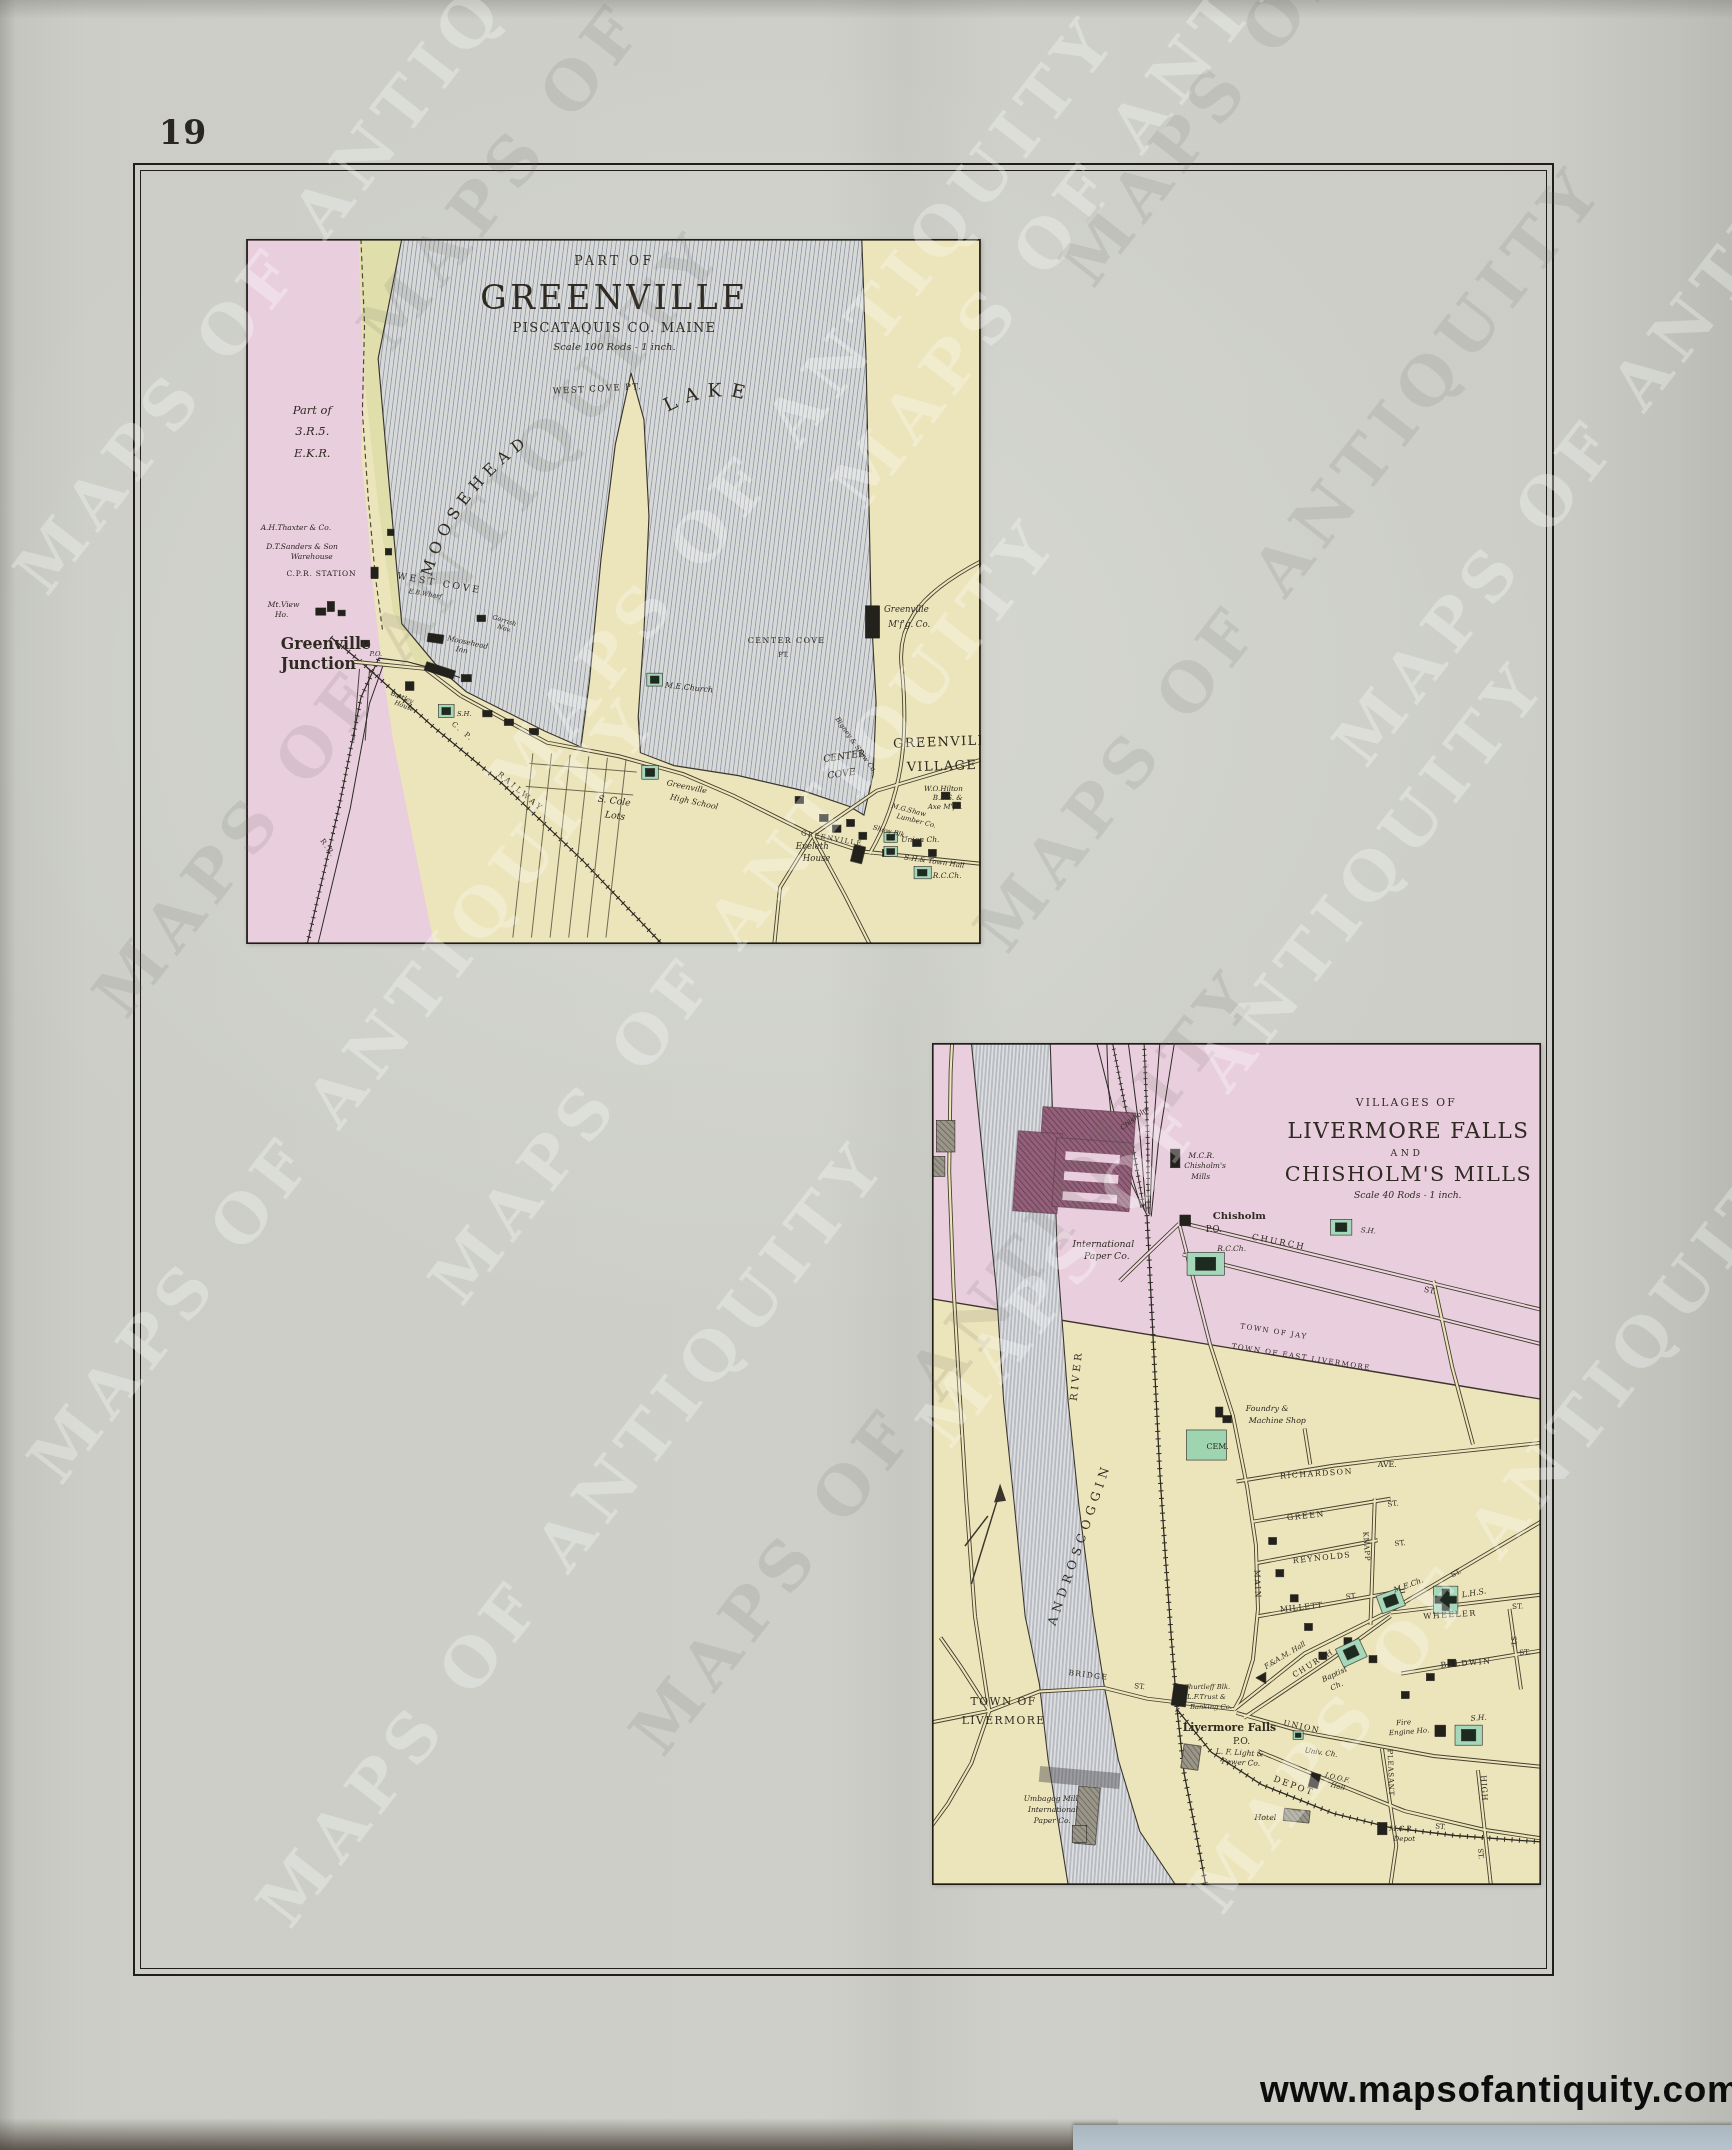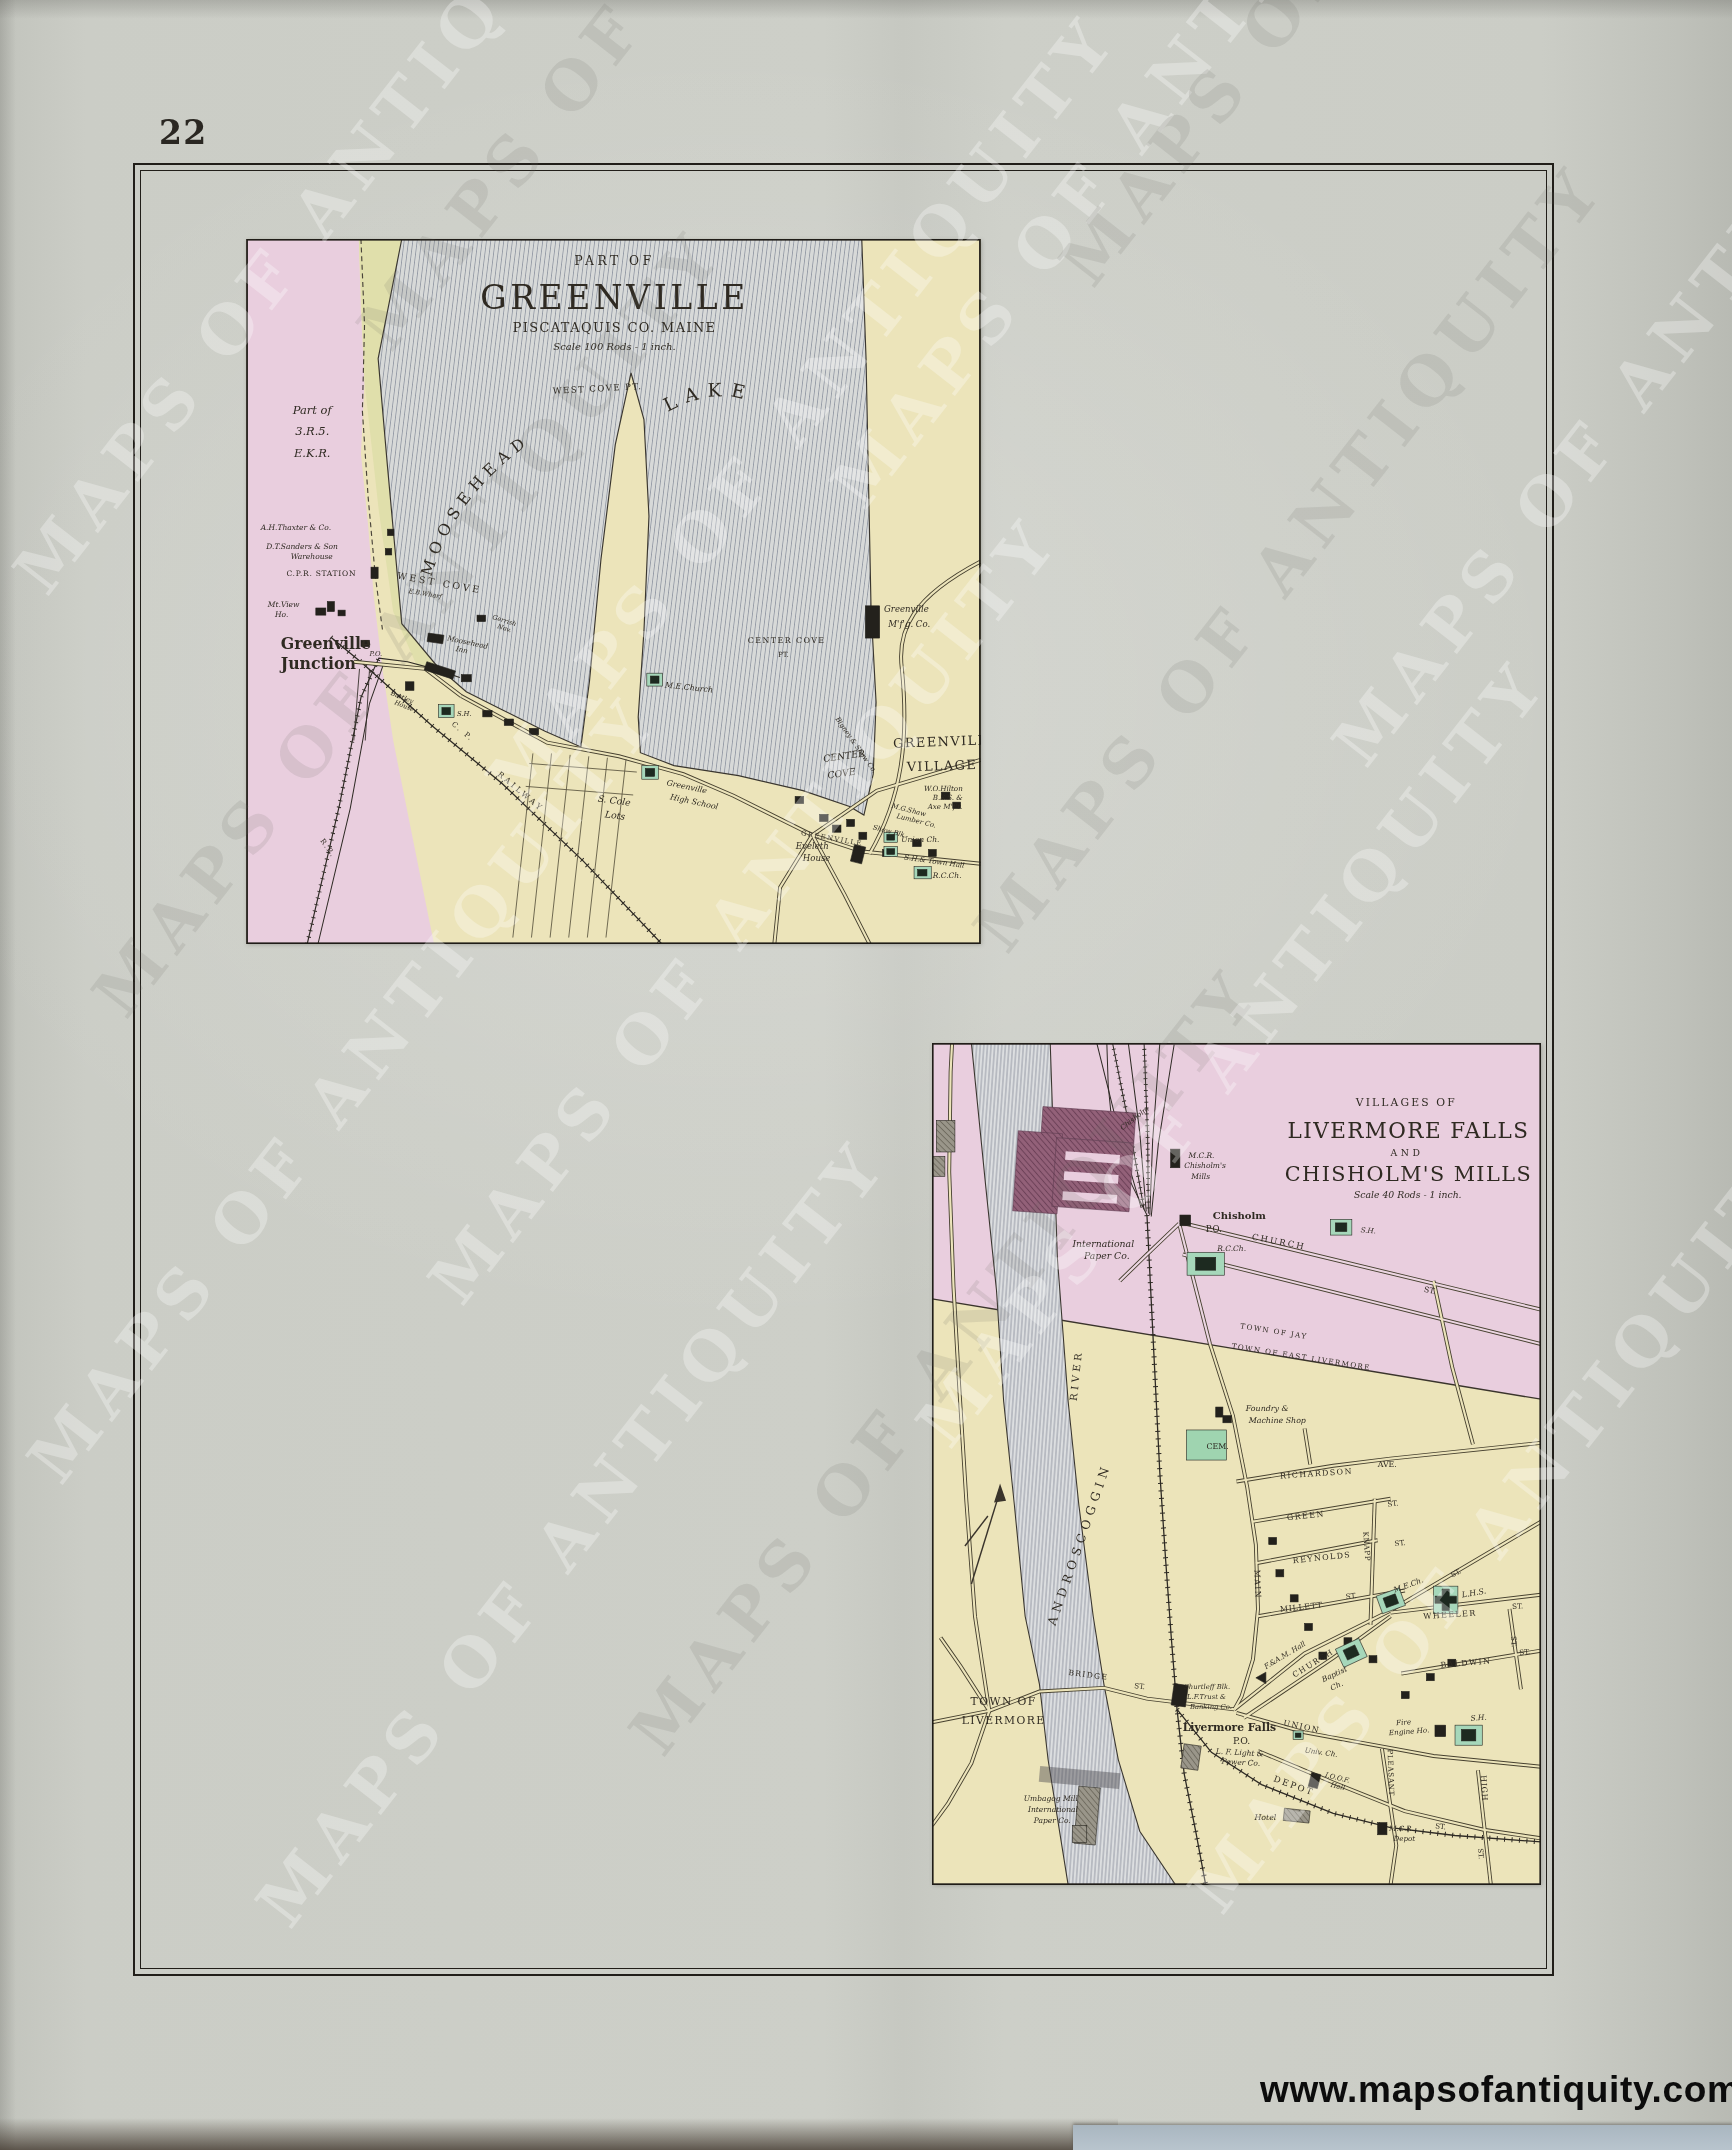--- a/index.html
+++ b/index.html
@@ -26,21 +26,21 @@
   .wm.dk{color:rgba(105,105,100,.14);}
   .site-url{position:absolute;left:1260px;top:2069px;font-family:"Liberation Sans",sans-serif;font-weight:600;font-size:37px;color:#0c0c0c;letter-spacing:0.7px;}
 </style>
 </head>
 <body>
 
 <div id="photo">
   <div class="shade-top"></div>
   <div class="shade-left"></div>
 
-  <div class="page-number">22</div>
+  <div class="page-number">19</div>
 
   <div class="frame">
     <div class="frame-inner"></div>
   </div>
 
   <svg class="inset" style="left:246px;top:239px;" width="735" height="705" viewBox="0 0 1025 984">
     <defs>
       <pattern id="wat" width="6" height="6" patternUnits="userSpaceOnUse" patternTransform="rotate(97)">
         <rect width="6" height="6" fill="#d7d9d8"></rect>
           <path d="M0 3 H6" stroke="#959ba6" stroke-width="1.2"></path>

